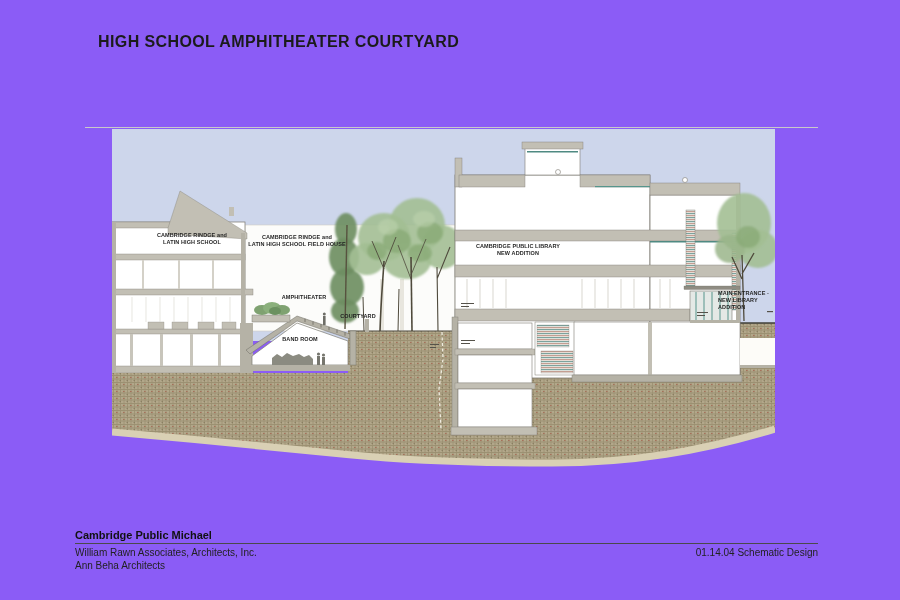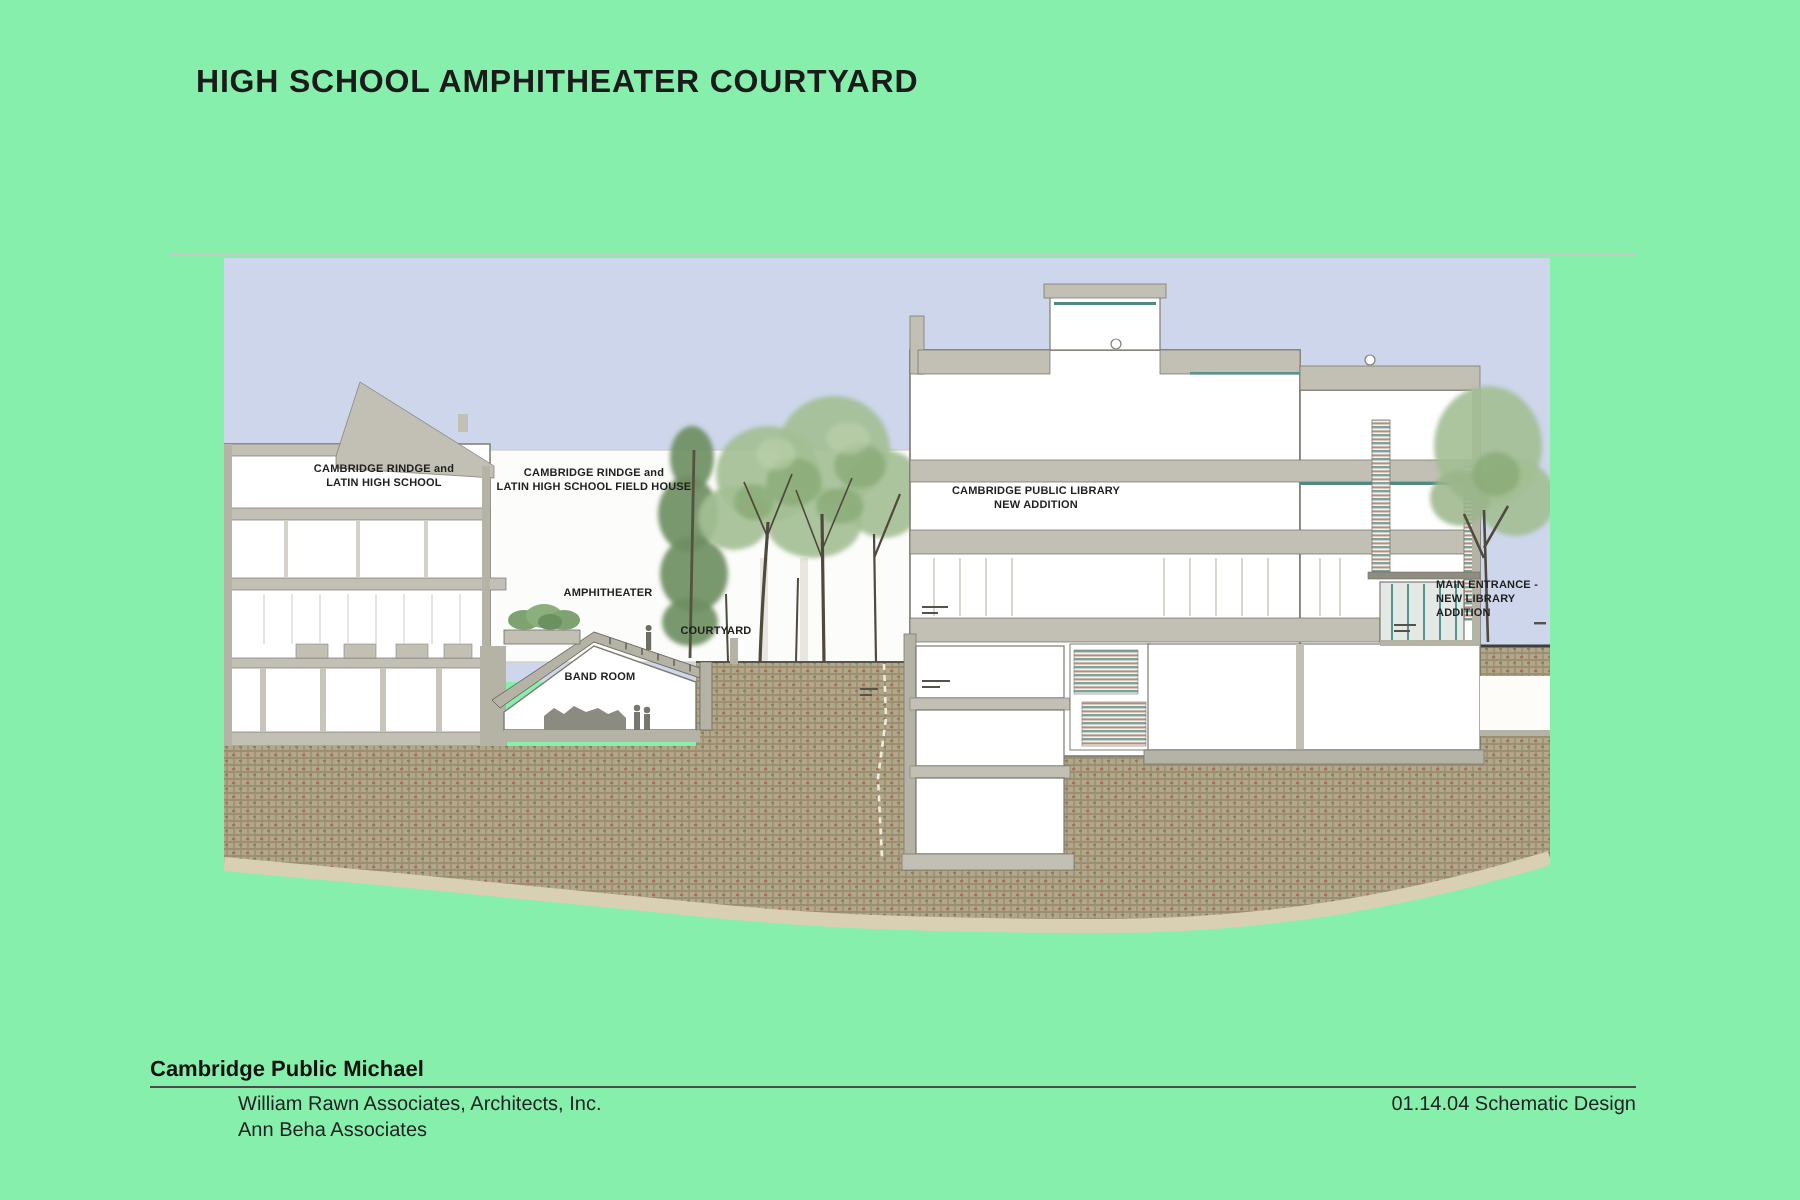--- a/index.html
+++ b/index.html
@@ -1,28 +1,28 @@
 <!DOCTYPE html>
 <html><head>
 <meta charset="utf-8">
 <style>
   html,body{margin:0;padding:0;background:#ffffff;}
-  .page{position:relative;width:900px;height:600px;background:#86efac;overflow:hidden;
+  .page{position:relative;width:900px;height:600px;background:#8b5cf6;overflow:hidden;
         font-family:"Liberation Sans",sans-serif;}
   .title{position:absolute;left:98px;top:33px;font:bold 16px "Liberation Sans",sans-serif;
          letter-spacing:.4px;color:#1b1b1b;white-space:nowrap;}
   .top-rule{position:absolute;left:85px;top:127px;width:733px;height:1px;background:#c9c9c9;}
   .drawing{position:absolute;left:112px;top:129px;width:663px;height:341px;}
   .drawing svg{position:absolute;left:0;top:0;}
   .dlabel{position:absolute;font:bold 5.5px/1.25 "Liberation Sans",sans-serif;color:#1f1f1f;
           text-align:center;white-space:pre-line;letter-spacing:.1px;}
   .dlabel.left{text-align:left;}
   .footer-client{position:absolute;left:75px;top:529px;font:bold 11px "Liberation Sans",sans-serif;color:#111;}
   .footer-rule{position:absolute;left:75px;top:543px;width:743px;height:1px;background:#4a4a4a;}
-  .footer-firm{position:absolute;left:75px;font:10px "Liberation Sans",sans-serif;color:#222;margin-left:44px;}
+  .footer-firm{position:absolute;left:75px;font:10px "Liberation Sans",sans-serif;color:#222;}
   .f1{top:547px}.f2{top:560px}.f3{top:573px}
   .footer-date{position:absolute;right:82px;top:547px;font:10px "Liberation Sans",sans-serif;color:#222;text-align:right;}
 </style>
 </head>
 <body>
 
 <div class="page">
 
   <div class="title">HIGH SCHOOL AMPHITHEATER COURTYARD</div>
   <div class="top-rule"></div>
@@ -244,16 +244,16 @@
     <div class="dlabel" style="left:346px;top:114px;width:120px;">CAMBRIDGE PUBLIC LIBRARY
 NEW ADDITION</div>
     <div class="dlabel left" style="left:606px;top:161px;width:58px;">MAIN ENTRANCE -
 NEW LIBRARY
 ADDITION</div>
   </div>
 
   <div class="footer-client">Cambridge Public Michael</div>
   <div class="footer-rule"></div>
   <div class="footer-firm f1">William Rawn Associates, Architects, Inc.</div>
-  <div class="footer-firm f2">Ann Beha Associates</div>
+  <div class="footer-firm f2">Ann Beha Architects</div>
   <div class="footer-date">01.14.04 Schematic Design</div>
 
 </div>
 
 </body></html>

